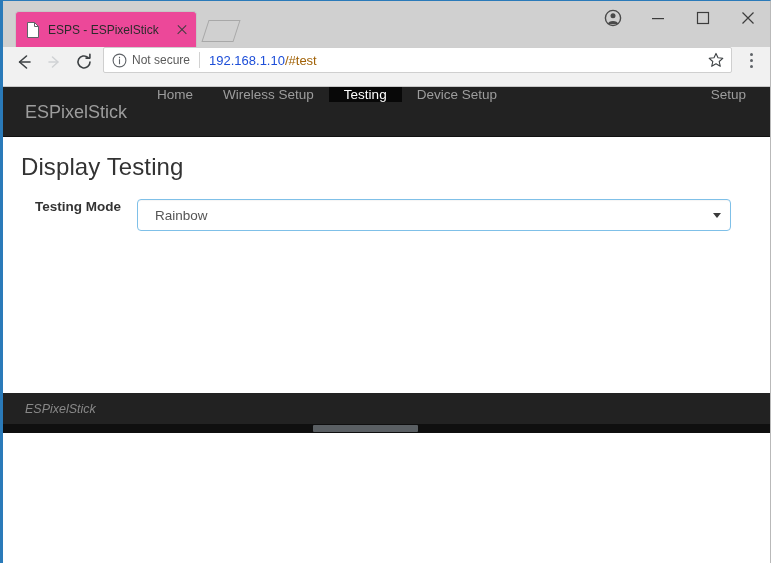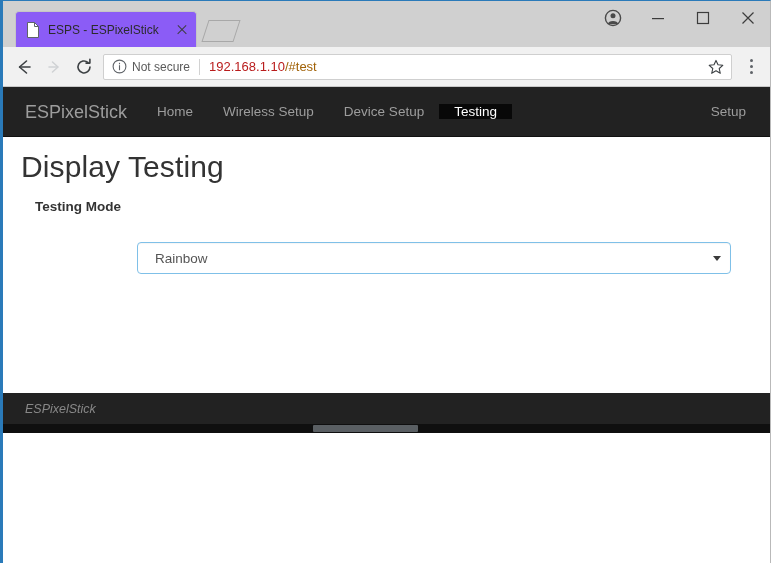--- a/index.html
+++ b/index.html
@@ -34,21 +34,21 @@
     height: 46px;
     background: #d0d0d0;
     display: flex;
     align-items: flex-end;
   }
   .tab {
     position: relative;
     margin-left: 12px;
     width: 182px;
     height: 36px;
-    background: #8b5cf6;
+    background: #ec4899;
     border-top-left-radius: 4px;
     border-top-right-radius: 4px;
     display: flex;
     align-items: center;
     padding: 0 6px 0 10px;
     box-sizing: border-box;
     border: 1px solid #c6c6c6;
     border-bottom: none;
   }
   .tab-favicon {
@@ -120,21 +120,21 @@
     align-items: center;
     justify-content: center;
   }
   .winbtn svg { display: block; }
 
   
   .toolbar {
     height: 40px;
     background: #f1f1f1;
     display: flex;
-    align-items: center;
+    align-items: flex-start;
     padding: 0 8px 0 6px;
     box-sizing: border-box;
     border-bottom: 1px solid #c8c8c8;
   }
   .navbtn {
     width: 30px;
     height: 30px;
     display: flex;
     align-items: center;
     justify-content: center;
@@ -172,21 +172,21 @@
     margin: 0 9px 0 9px;
     flex: 0 0 1px;
   }
   .omni-url {
     flex: 1 1 auto;
     font-size: 13px;
     color: #202124;
     white-space: nowrap;
     overflow: hidden;
   }
-  .omni-url .host { color: #b91c1c; }
+  .omni-url .host { color: #1d4ed8; }
   .omni-url .path { color: #a16207; }
   .star-btn {
     flex: 0 0 22px;
     width: 22px;
     height: 22px;
     display: flex;
     align-items: center;
     justify-content: center;
   }
   .menu-btn {
@@ -229,21 +229,21 @@
     display: flex;
     align-items: center;
     padding: 0 15px 0 22px;
     color: #9d9d9d;
     font-size: 18px;
     line-height: 20px;
     white-space: nowrap;
   }
   .nav-items {
     display: flex;
-    align-items: center;
+    align-items: flex-start;
     flex: 1 1 auto;
   }
   .nav-link {
     display: flex;
     align-items: center;
     padding: 0 15px;
     color: #9d9d9d;
     font-size: 13.5px;
     white-space: nowrap;
   }
@@ -256,21 +256,21 @@
     align-items: stretch;
     margin-left: auto;
   }
   .nav-right .nav-link { padding-right: 24px; }
 
   
   .container {
     padding: 16px 18px 0 18px;
   }
   .page-title {
-    font-size: 30px;
+    font-size: 24px;
     font-weight: normal;
     color: #333333;
     margin: 0 0 6px 0;
     padding: 0 0 6px 0;
     line-height: 28px;
     letter-spacing: .1px;
   }
   .form-row {
     display: flex;
     margin-top: 12px;
@@ -283,21 +283,20 @@
     box-sizing: border-box;
     font-size: 13.5px;
     font-weight: bold;
     color: #333333;
   }
   .select-wrap {
     position: relative;
     flex: 0 0 594px;
     width: 594px;
     height: 32px;
-    margin-top: 43px;
   }
   .select-box {
     width: 100%;
     height: 100%;
     box-sizing: border-box;
     border: 1px solid #7fc0e8;
     border-radius: 4px;
     background: #ffffff;
     box-shadow: 0 1px 1px rgba(0,0,0,.04) inset;
     display: flex;
@@ -454,22 +453,22 @@
     </div>
   </div>
 
   <div class="viewport">
 
     <div class="site-nav">
       <div class="brand">ESPixelStick</div>
       <div class="nav-items">
         <a class="nav-link">Home</a>
         <a class="nav-link">Wireless Setup</a>
+        <a class="nav-link active">Testing</a>
         <a class="nav-link">Device Setup</a>
-        <a class="nav-link active">Testing</a>
         <div class="nav-right">
           <a class="nav-link">Setup</a>
         </div>
       </div>
     </div>
 
     <div class="container">
       <h1 class="page-title">Display Testing</h1>
 
       <div class="form-row">

